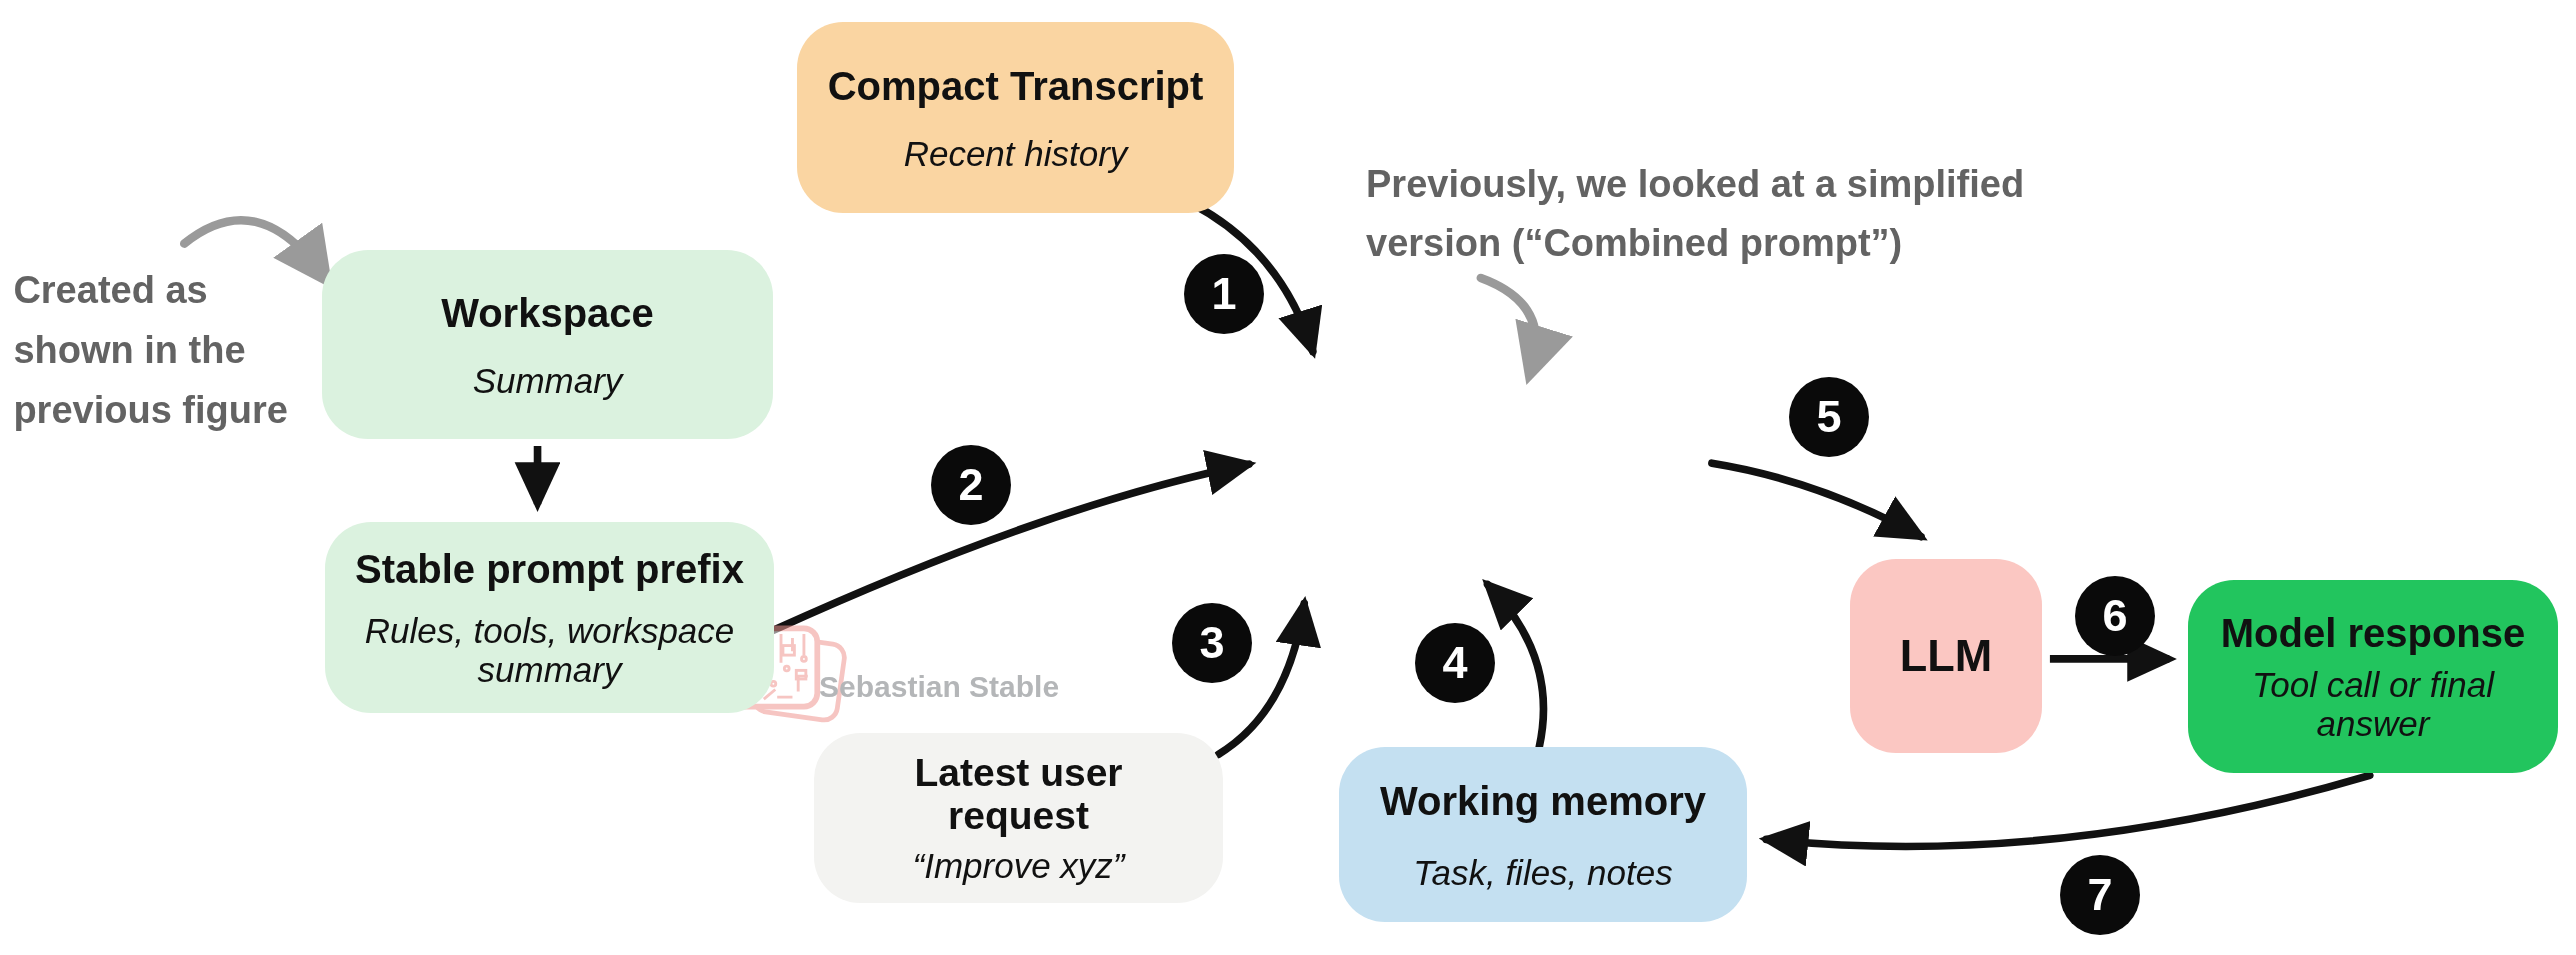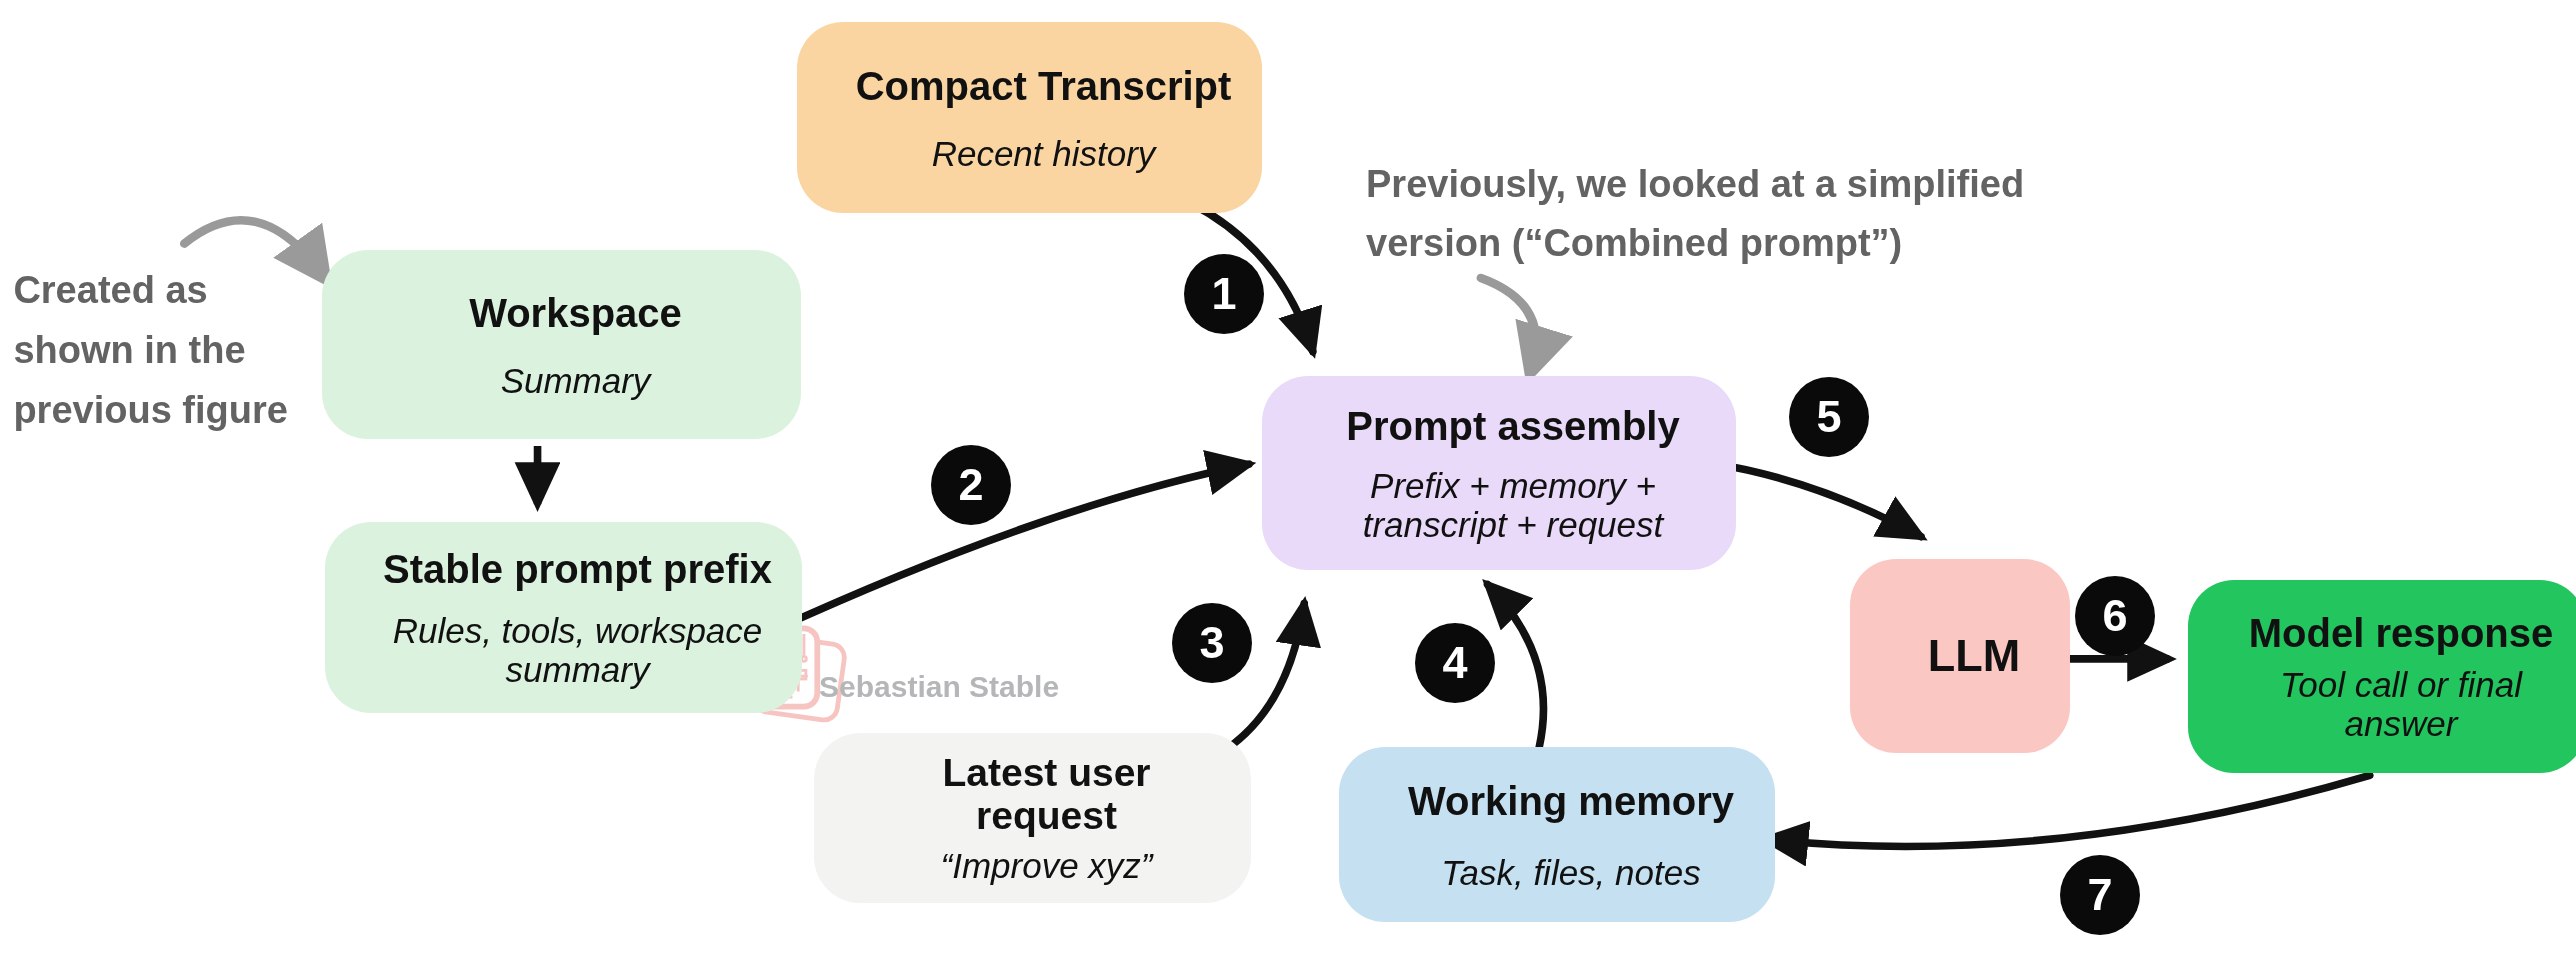--- a/index.html
+++ b/index.html
@@ -3,21 +3,21 @@
 <meta charset="utf-8">
 <style>
   html,body{margin:0;padding:0;background:#ffffff;}
   #canvas{
     position:relative;width:2576px;height:956px;background:#ffffff;overflow:hidden;
     font-family:"Liberation Sans",sans-serif;
   }
   svg.layer{position:absolute;left:0;top:0;width:2576px;height:956px;}
   .node{
     position:absolute;border-radius:46px;display:flex;flex-direction:column;
-    align-items:center;justify-content:center;text-align:center;color:#111;padding-left:28px;
+    align-items:center;justify-content:center;text-align:center;color:#111;
   }
   .node .title{font-weight:700;font-size:40px;line-height:46px;white-space:pre-line;}
   .node .subtitle{font-style:italic;font-size:35px;line-height:39px;white-space:pre-line;margin-top:25px;}
   .workspace{left:322px;top:250px;width:451px;height:189px;background:#dbf2df;}
   .stable{left:325px;top:522px;width:449px;height:191px;background:#dbf2df;}
   .stable .subtitle{margin-top:19px;}
   .compact{left:797px;top:22px;width:437px;height:191px;background:#fad5a2;}
   .assembly{left:1262px;top:376px;width:446px;height:194px;background:#e8daf8;}
   .assembly .subtitle{margin-top:17px;}
   .latest{left:814px;top:733px;width:409px;height:170px;background:#f3f3f1;}
@@ -113,25 +113,20 @@
     <div class="title">Stable prompt prefix</div>
     <div class="subtitle">Rules, tools, workspace
 summary</div>
   </div>
 
   <div class="node compact">
     <div class="title">Compact Transcript</div>
     <div class="subtitle">Recent history</div>
   </div>
 
-  <div class="node assembly">
-    <div class="title">Prompt assembly</div>
-    <div class="subtitle">Prefix + memory +
-transcript + request</div>
-  </div>
 
   <div class="node latest">
     <div class="title">Latest user
 request</div>
     <div class="subtitle">“Improve xyz”</div>
   </div>
 
   <div class="node memory">
     <div class="title">Working memory</div>
     <div class="subtitle">Task, files, notes</div>

